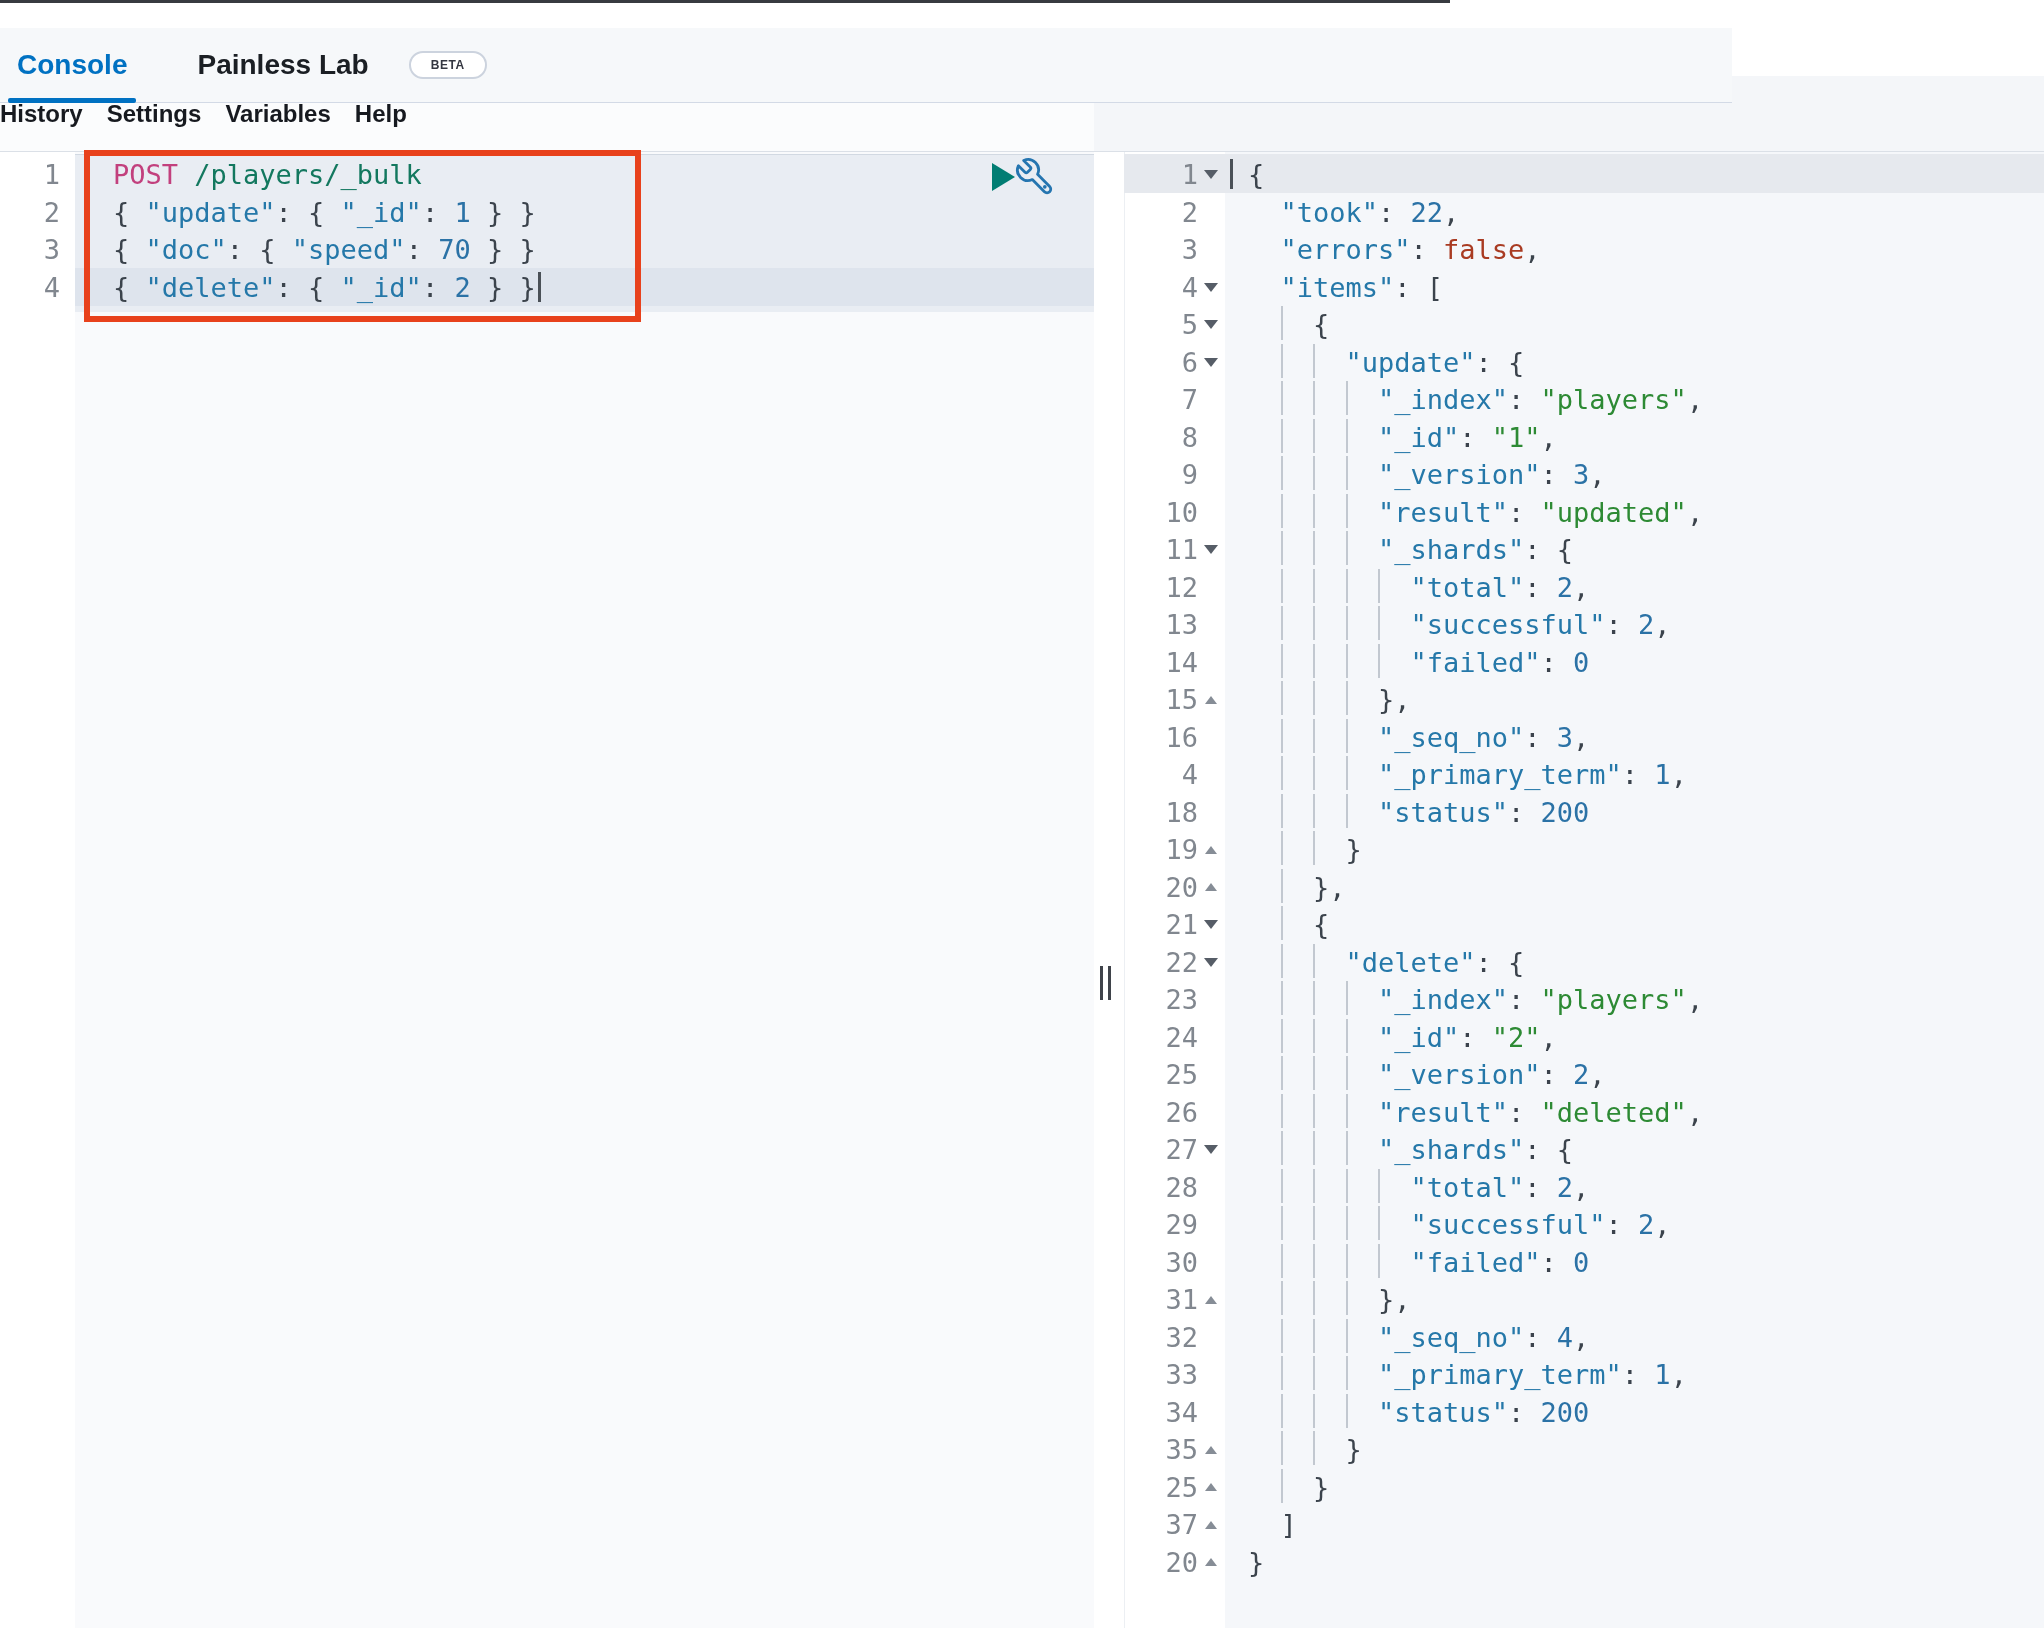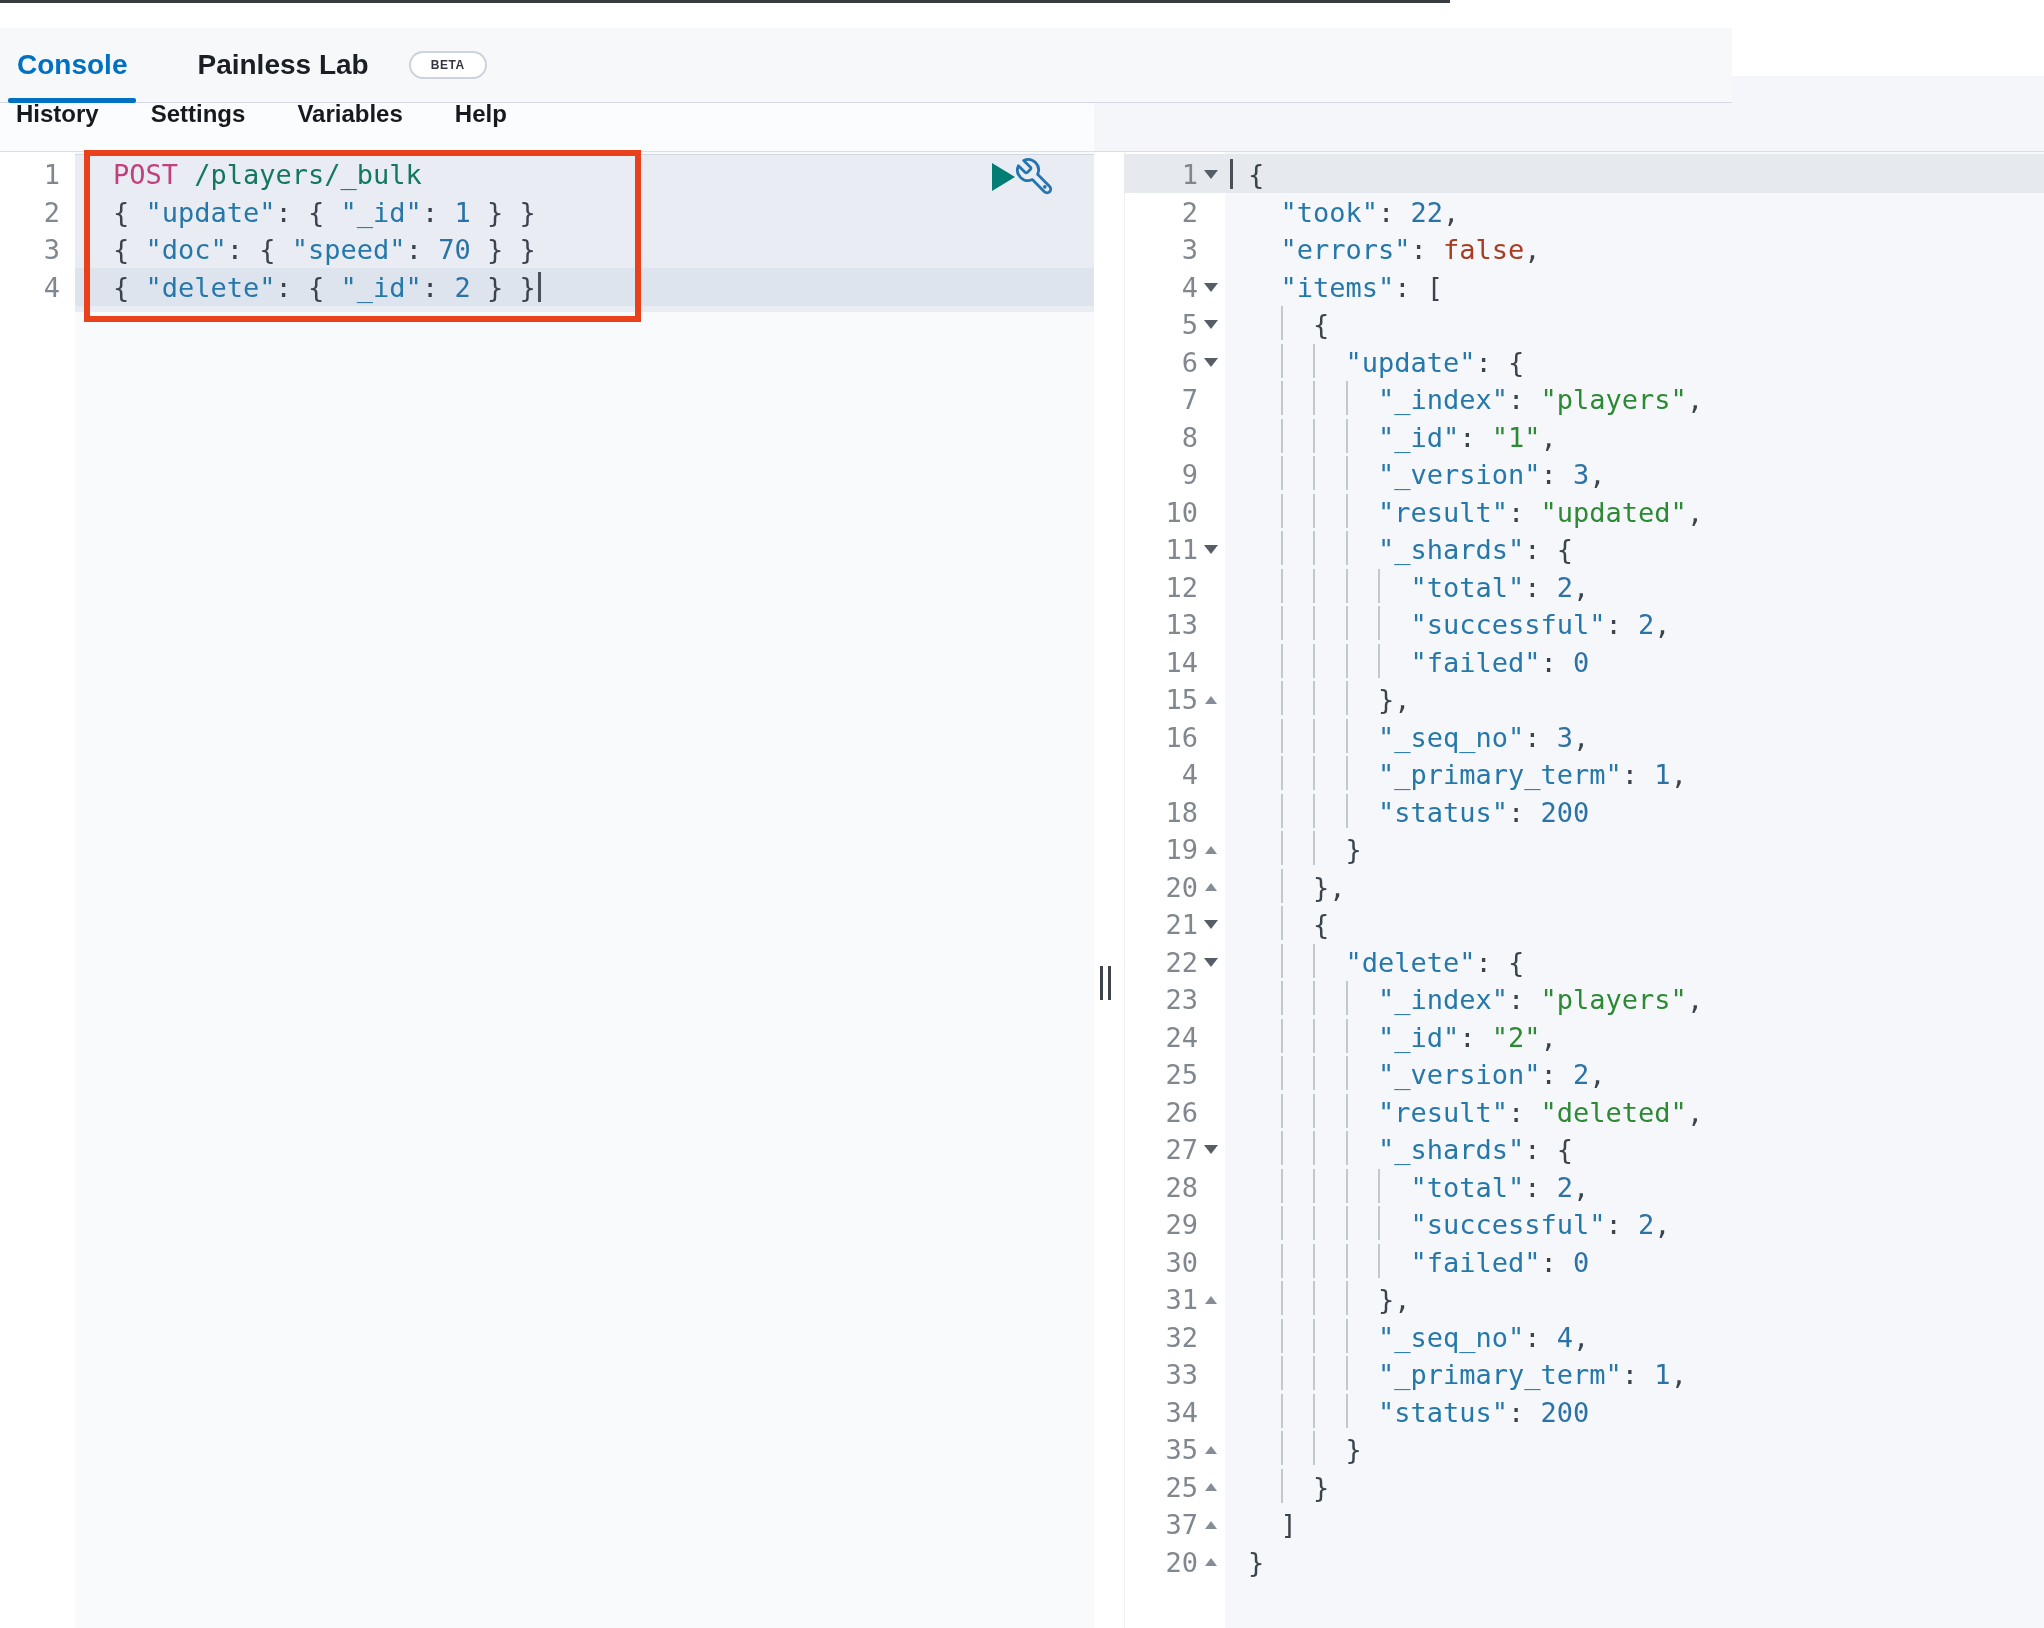--- a/index.html
+++ b/index.html
@@ -28,21 +28,21 @@
     align-self:center;margin-left:-30px;
     border:2px solid #ccd3de;border-radius:20px;background:#ffffff;
     padding:5px 20px;font-size:12px;font-weight:700;letter-spacing:0.6px;color:#343741;
   }
   
   .band-right{position:absolute;left:1094px;top:76px;width:950px;height:76px;background:#f4f6f9;}
   .band-left{position:absolute;left:0;top:76px;width:1094px;height:76px;background:#fbfcfd;}
   .hairline{position:absolute;left:0;top:151px;width:2044px;height:1px;background:#dbe0e7;z-index:3;}
   .menubar{
     position:absolute;left:0;top:76px;width:1090px;height:76px;
-    display:flex;align-items:center;gap:52px;padding-left:16px;box-sizing:border-box;z-index:4;
+    display:flex;align-items:center;gap:24px;padding-left:0;box-sizing:border-box;z-index:4;
   }
   .menu-item{font-size:24px;font-weight:700;color:#16191f;cursor:pointer;white-space:nowrap;}
   
   .editor-gutter-bg{position:absolute;left:0;top:152px;width:75px;height:1476px;background:#ffffff;}
   .editor-content-bg{position:absolute;left:75px;top:152px;width:1019px;height:1476px;background:#f9fafc;}
   .request-block{position:absolute;left:75px;top:154px;width:1019px;height:158px;background:#e9edf3;border-top:1px solid #d2d9e2;box-sizing:border-box;}
   .active-line-left{position:absolute;left:75px;top:268px;width:1019px;height:38px;background:#dee4ed;}
   .divider-gap{position:absolute;left:1094px;top:152px;width:30px;height:1476px;background:#ffffff;}
   .resp-gutter-bg{position:absolute;left:1124px;top:152px;width:101px;height:1476px;background:#ffffff;border-left:1px solid #eceff3;box-sizing:border-box;}
   .resp-content-bg{position:absolute;left:1225px;top:152px;width:819px;height:1476px;background:#f5f7fa;}

